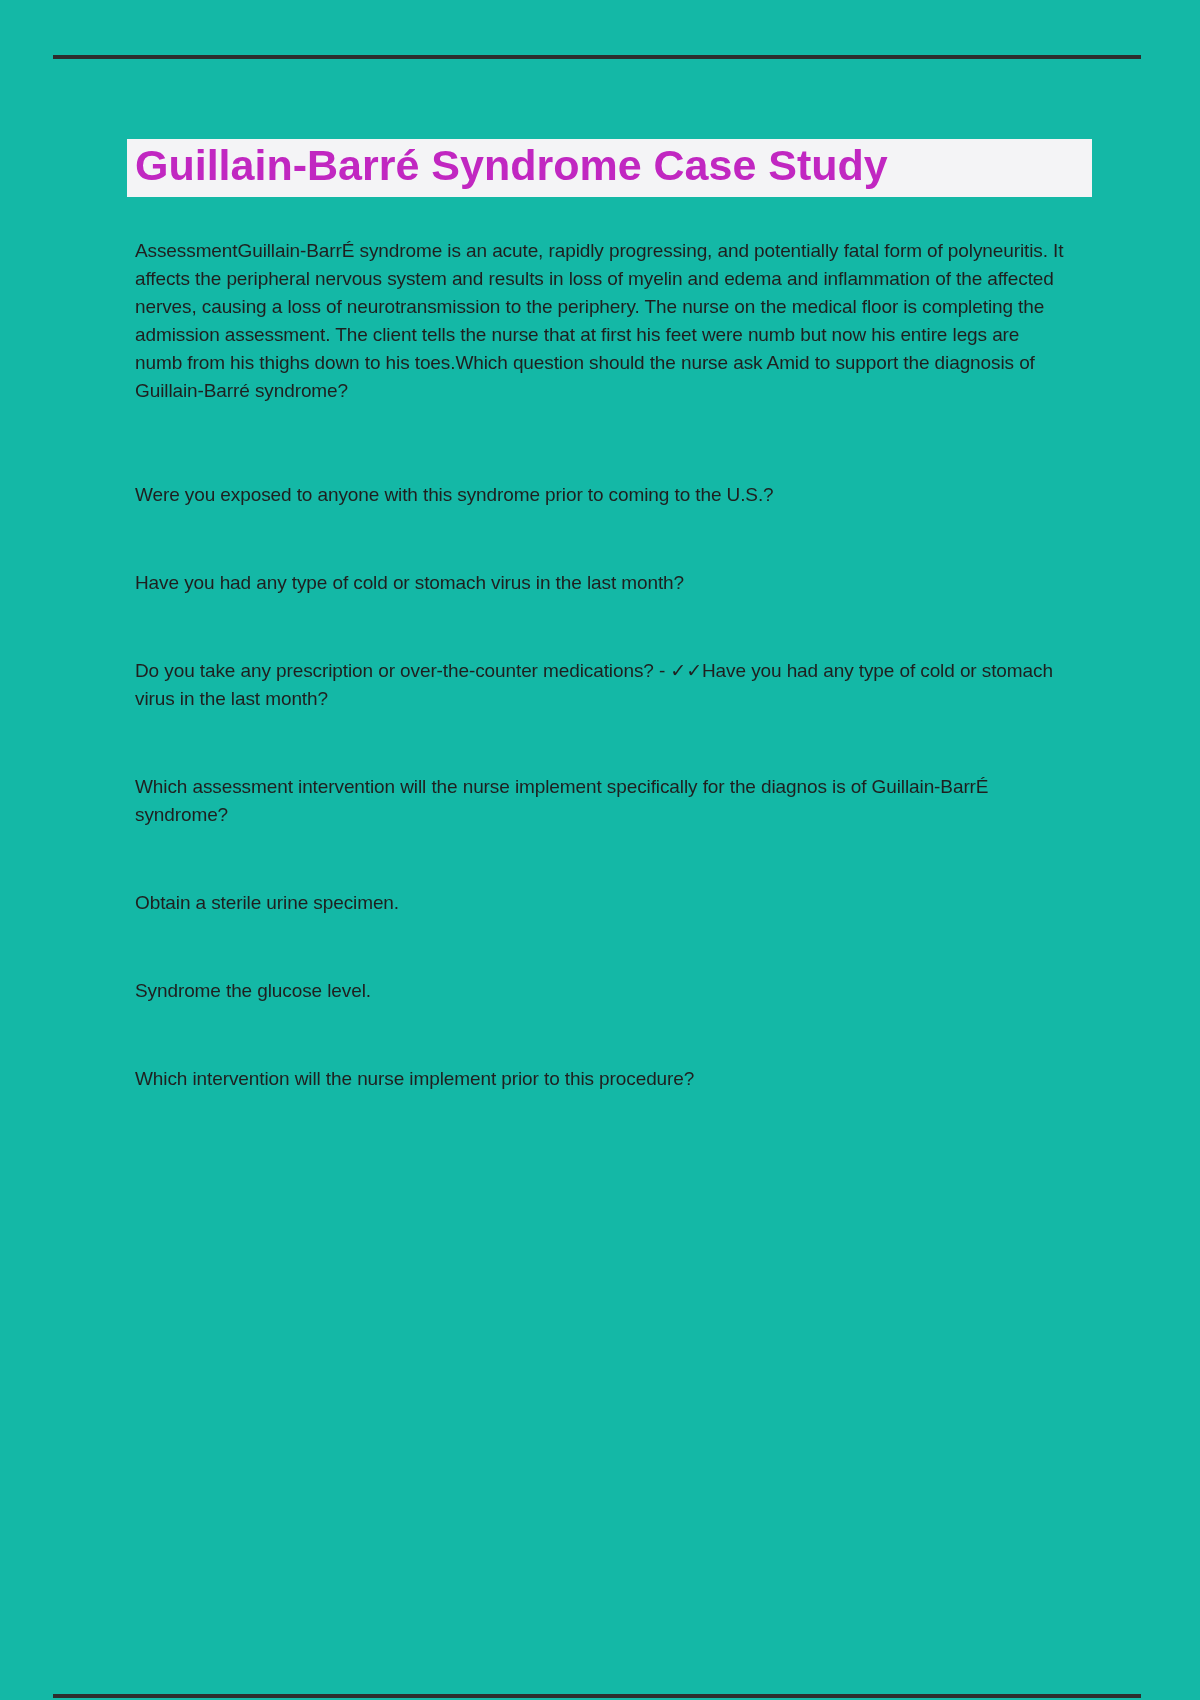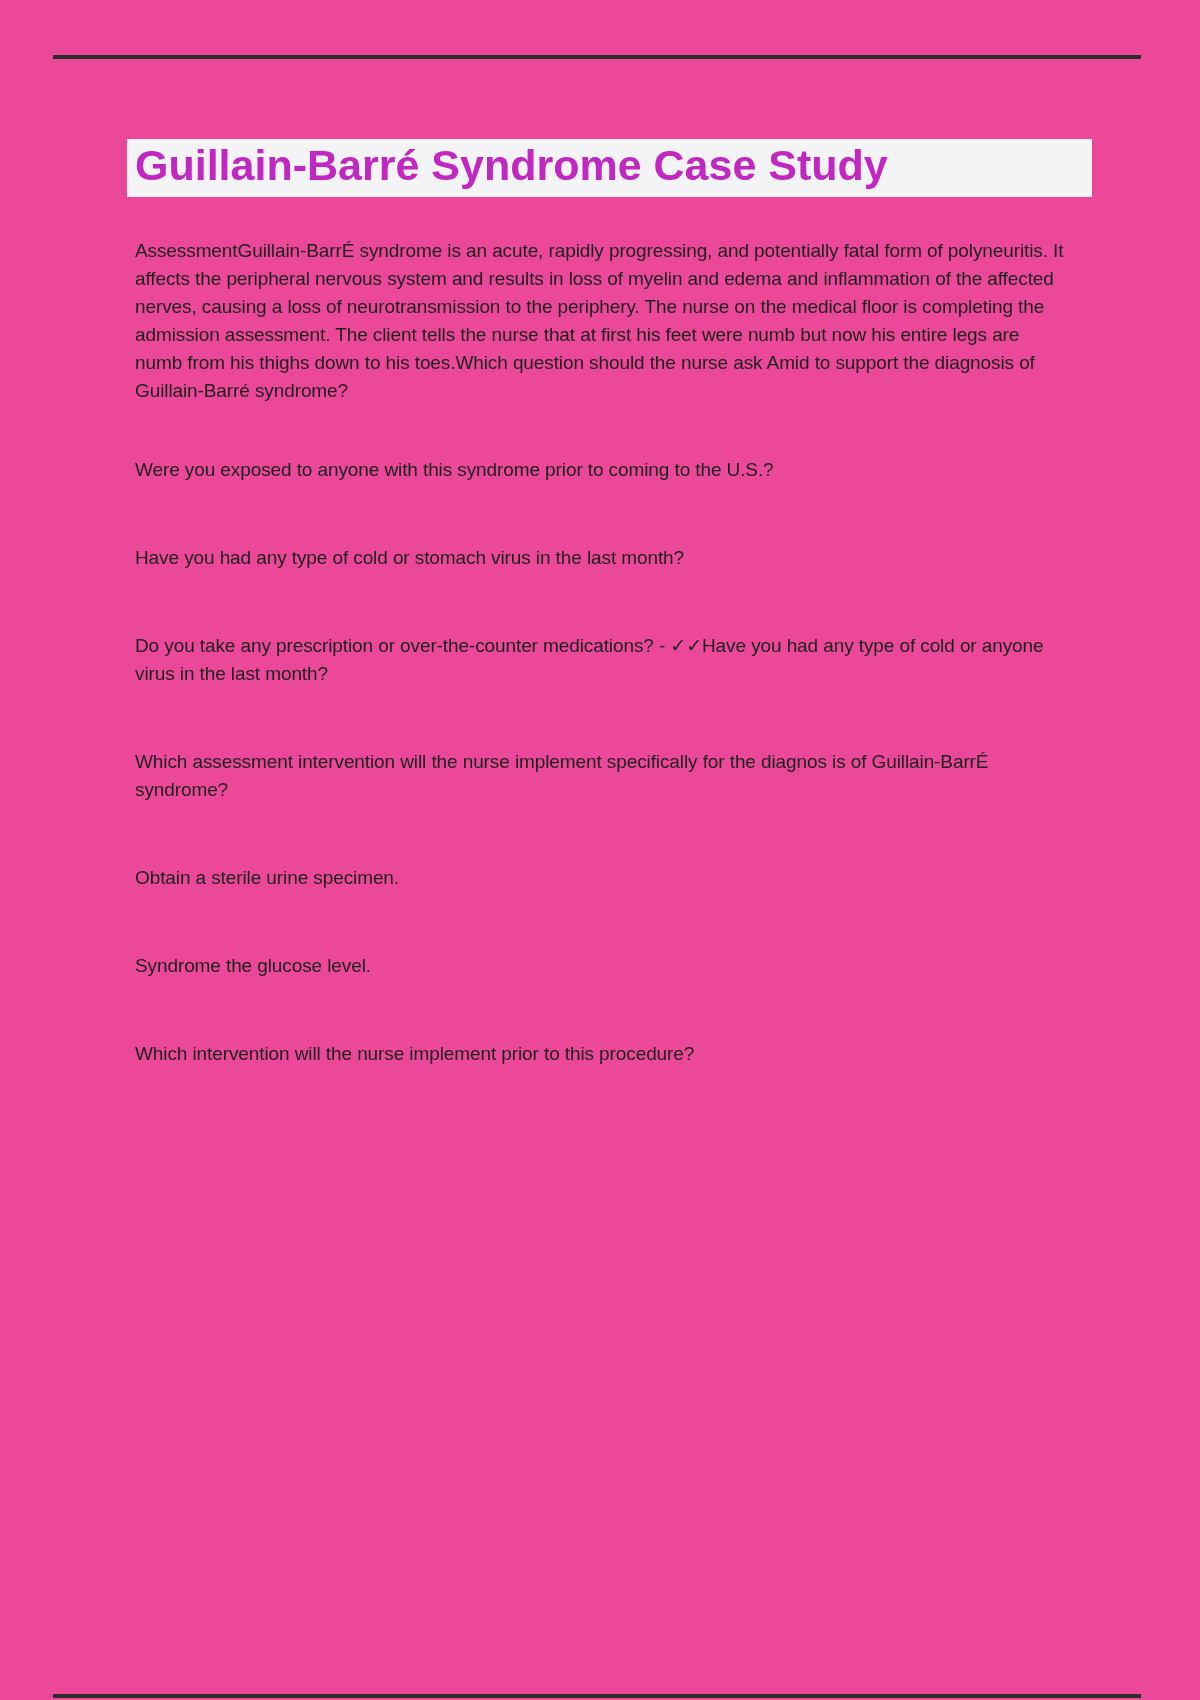--- a/index.html
+++ b/index.html
@@ -4,21 +4,21 @@
 <style>
   html, body {
     margin: 0;
     padding: 0;
     background: #ffffff;
   }
   .page {
     position: relative;
     width: 1200px;
     height: 1700px;
-    background: #ec4899;
+    background: #14b8a6;
     overflow: hidden;
     font-family: "Liberation Sans", sans-serif;
   }
   .rule {
     position: absolute;
     left: 53px;
     width: 1088px;
     height: 4px;
     background: #2d2d2d;
   }
@@ -54,21 +54,21 @@
   }
   .para {
     margin: 0 0 60px 0;
     font-size: 19px;
     line-height: 28px;
     letter-spacing: -0.1px;
     color: #1f1f1f;
     text-align: left;
   }
   .para-intro {
-    margin-bottom: 51px;
+    margin-bottom: 76px;
   }
 </style>
 </head>
 <body>
 
 <div class="page">
 
   <div class="rule rule-top"></div>
 
   <div class="doc">
@@ -78,21 +78,21 @@
     </div>
 
     <div class="content">
       <p class="para para-intro">AssessmentGuillain-BarrÉ syndrome is an acute, rapidly progressing, and potentially fatal form of polyneuritis. It affects the peripheral nervous system and results in loss of myelin and edema and inflammation of the affected nerves, causing a loss of neurotransmission to the periphery. The nurse on the medical floor is completing the admission assessment. The client tells the nurse that at first his feet were numb but now his entire legs are numb from his thighs down to his toes.Which question should the nurse ask Amid to support the diagnosis of Guillain-Barré syndrome?</p>
 
       <p class="para">Were you exposed to anyone with this syndrome prior to coming to the U.S.?</p>
 
       <p class="para">Have you had any type of cold or stomach virus in the last month?</p>
 
 
-      <p class="para">Do you take any prescription or over-the-counter medications? - ✓✓Have you had any type of cold or anyone virus in the last month?</p>
+      <p class="para">Do you take any prescription or over-the-counter medications? - ✓✓Have you had any type of cold or stomach virus in the last month?</p>
 
       <p class="para">Which assessment intervention will the nurse implement specifically for the diagnos is of Guillain-BarrÉ syndrome?</p>
 
 
       <p class="para">Obtain a sterile urine specimen.</p>
 
       <p class="para">Syndrome the glucose level.</p>
 
 
       <p class="para">Which intervention will the nurse implement prior to this procedure?</p>

